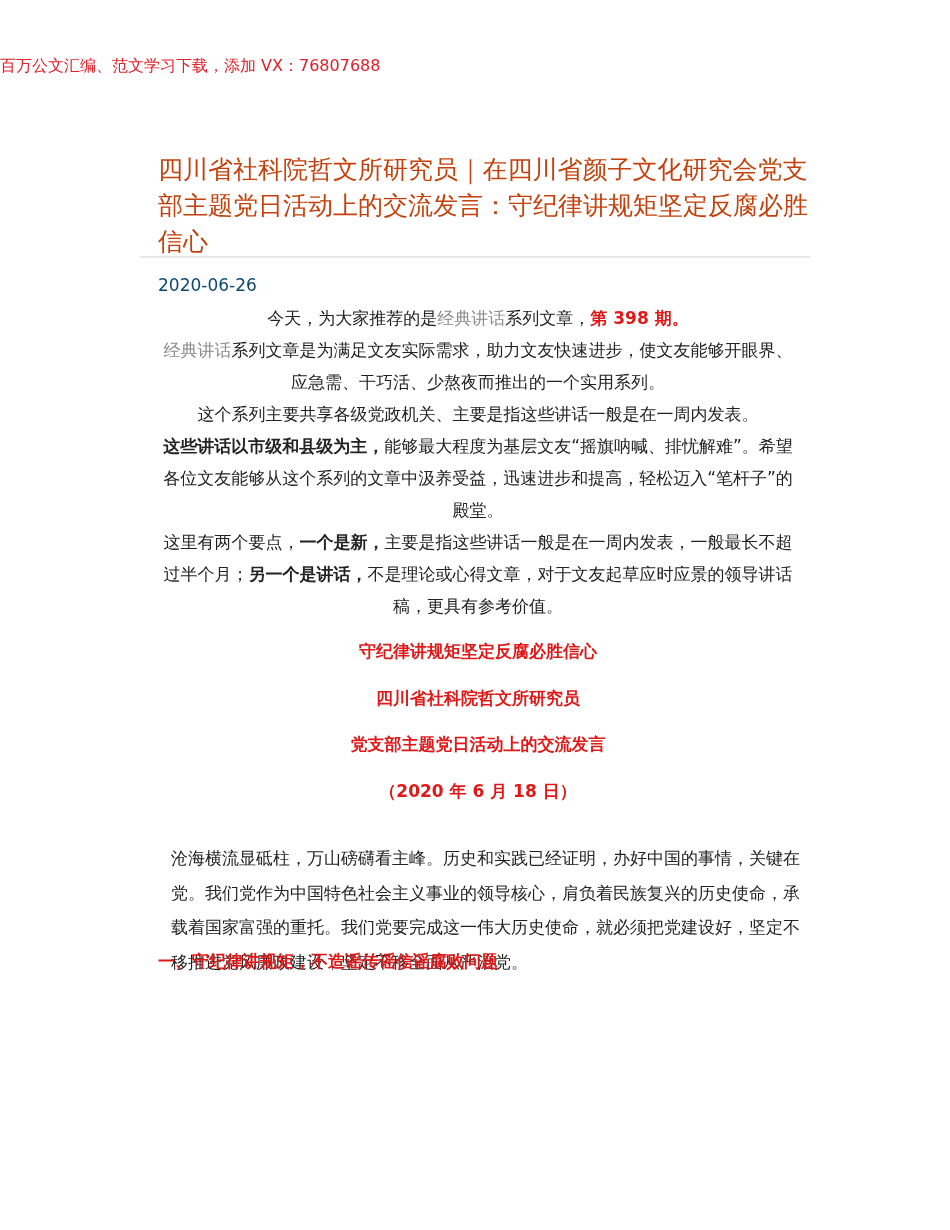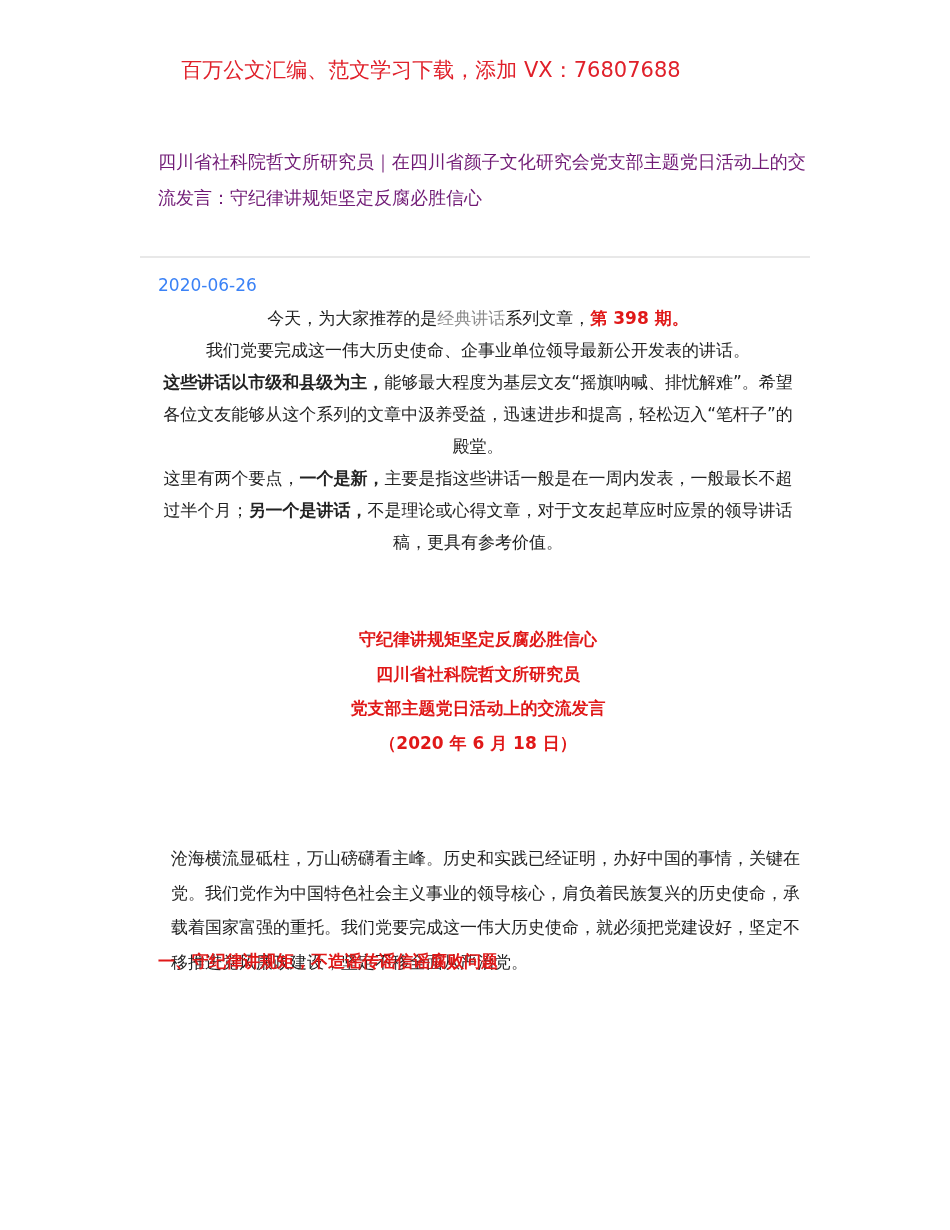--- a/index.html
+++ b/index.html
@@ -13,50 +13,49 @@
       position: relative;
       overflow: hidden;
       font-family: "DejaVu Sans", "Liberation Sans", sans-serif;
       color: #222222;
     }
     .banner {
       position: absolute;
       top: 56px;
       left: 0;
       width: 862px;
-      text-align: center;
-      font-size: 21px;
+      font-size: 16px;
       color: #e0202a;
       letter-spacing: 0px;
     }
     .article-title {
       position: absolute;
-      top: 144px;
+      top: 152px;
       left: 158px;
       width: 650px;
-      font-size: 18px;
+      font-size: 25px;
       line-height: 36px;
-      color: #701a75;
+      color: #c2410c;
       margin: 0;
       font-weight: normal;
     }
     .divider {
       position: absolute;
       top: 256px;
       left: 140px;
       width: 670px;
       height: 0;
       border-top: 2px solid #e8e8e8;
     }
     .date {
       position: absolute;
       top: 275px;
       left: 158px;
       font-size: 17px;
-      color: #3b82f6;
+      color: #0c4a6e;
     }
     .intro {
       position: absolute;
       top: 302px;
       left: 158px;
       width: 640px;
       font-size: 17px;
       line-height: 32px;
       color: #222222;
     }
@@ -79,21 +78,21 @@
       top: 622px;
       left: 158px;
       width: 640px;
       text-align: center;
       color: #e01818;
       font-weight: bold;
       font-size: 17px;
       line-height: 34.5px;
     }
     .center-block div {
-      margin: 0;
+      margin: 12px;
     }
     .body-para {
       position: absolute;
       top: 828px;
       left: 158px;
       width: 640px;
       font-size: 17px;
       line-height: 34.5px;
       color: #222222;
       margin: 13px;
@@ -116,21 +115,24 @@
 <h1 class="article-title">四川省社科院哲文所研究员｜在四川省颜子文化研究会党支部主题党日活动上的交流发言：守纪律讲规矩坚定反腐必胜信心</h1>
 
 <div class="divider"></div>
 
 <div class="date">2020-06-26</div>
 
 <div class="intro">
   <p>
     <span>今天，为大家推荐的是</span><span class="gray">经典讲话</span><span>系列文章，</span><span class="red-bold">第 398 期。</span>
   </p>
-  <p>我们党要完成这一伟大历史使命、企事业单位领导最新公开发表的讲话。</p>
+  <p>
+    <span class="gray">经典讲话</span><span>系列文章是为满足文友实际需求，助力文友快速进步，使文友能够开眼界、应急需、干巧活、少熬夜而推出的一个实用系列。</span>
+  </p>
+  <p>这个系列主要共享各级党政机关、主要是指这些讲话一般是在一周内发表。</p>
   <p>
     <span class="bold">这些讲话以市级和县级为主，</span><span>能够最大程度为基层文友“摇旗呐喊、排忧解难”。希望各位文友能够从这个系列的文章中汲养受益，迅速进步和提高，轻松迈入“笔杆子”的殿堂。</span>
   </p>
   <p>
     <span>这里有两个要点，</span><span class="bold">一个是新，</span><span>主要是指这些讲话一般是在一周内发表，一般最长不超过半个月；</span><span class="bold">另一个是讲话，</span><span>不是理论或心得文章，对于文友起草应时应景的领导讲话稿，更具有参考价值。</span>
   </p>
 </div>
 
 <div class="center-block">
   <div>守纪律讲规矩坚定反腐必胜信心</div>

